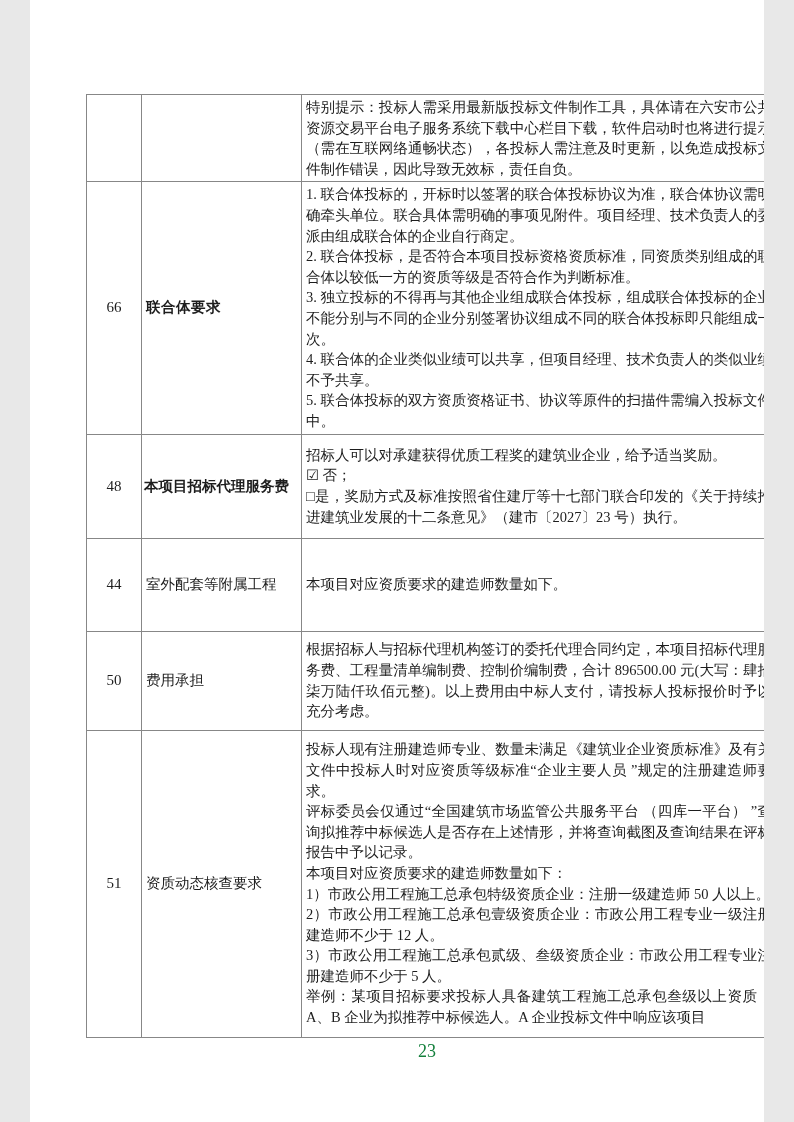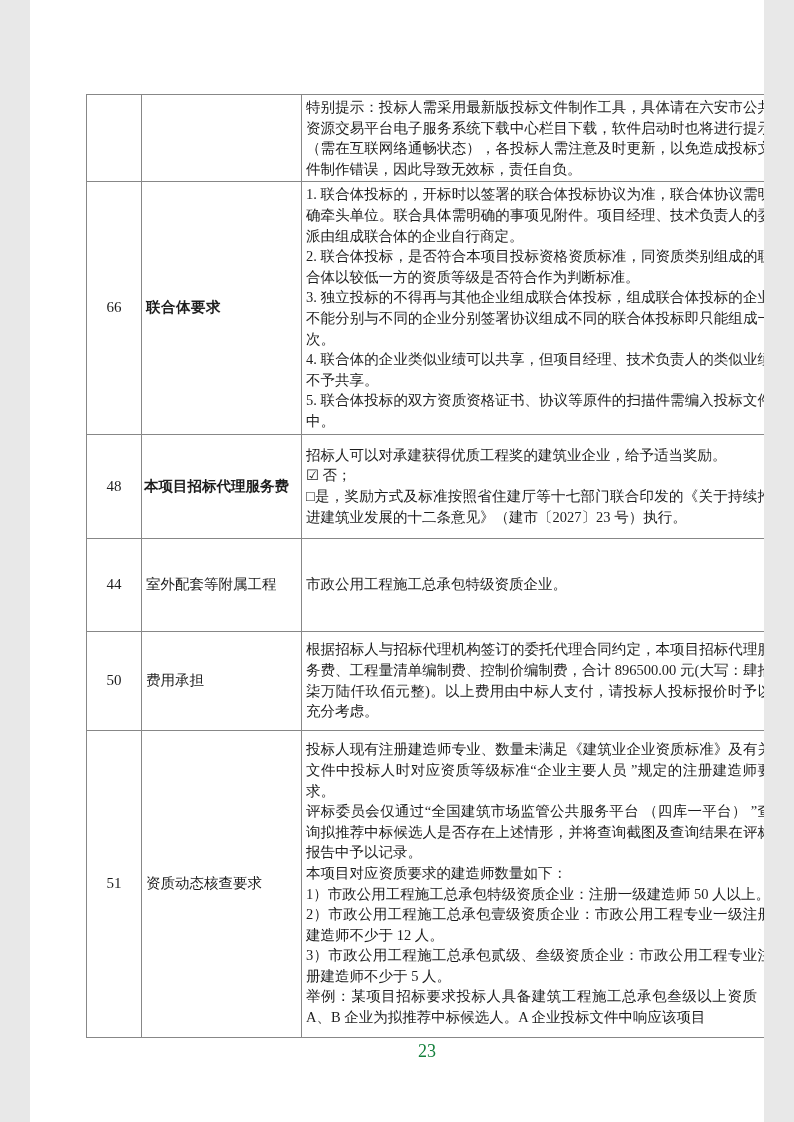--- a/index.html
+++ b/index.html
@@ -73,21 +73,21 @@
         <td class="cell-no">48</td>
         <td class="cell-title">本项目招标代理服务费</td>
         <td class="cell-content">招标人可以对承建获得优质工程奖的建筑业企业，给予适当奖励。
 ☑ 否；
 □是，奖励方式及标准按照省住建厅等十七部门联合印发的《关于持续推进建筑业发展的十二条意见》（建市〔2027〕23 号）执行。</td>
       </tr>
 
       <tr class="row-49">
         <td class="cell-no">44</td>
         <td class="cell-title">室外配套等附属工程</td>
-        <td class="cell-content">市政公用工程施工总承包特级资质企业。</td>
+        <td class="cell-content">本项目对应资质要求的建造师数量如下。</td>
       </tr>
 
       <tr class="row-50">
         <td class="cell-no">50</td>
         <td class="cell-title">费用承担</td>
         <td class="cell-content">根据招标人与招标代理机构签订的委托代理合同约定，本项目招标代理服务费、工程量清单编制费、控制价编制费，合计 896500.00 元(大写：肆拾柒万陆仟玖佰元整)。以上费用由中标人支付，请投标人投标报价时予以充分考虑。</td>
       </tr>
 
       <tr class="row-51">
         <td class="cell-no">51</td>

